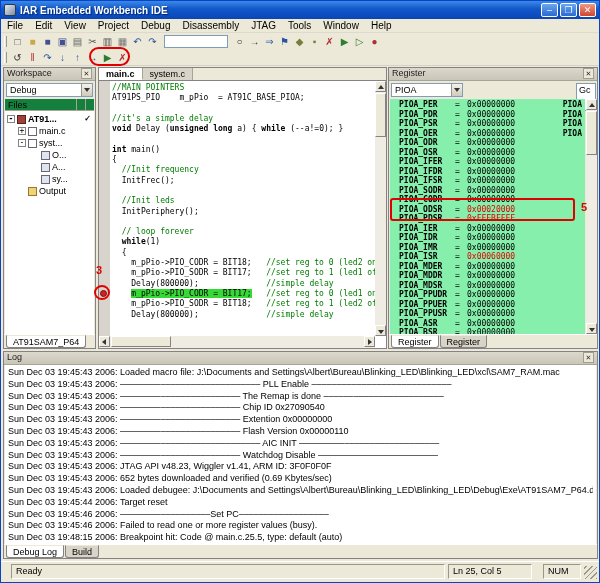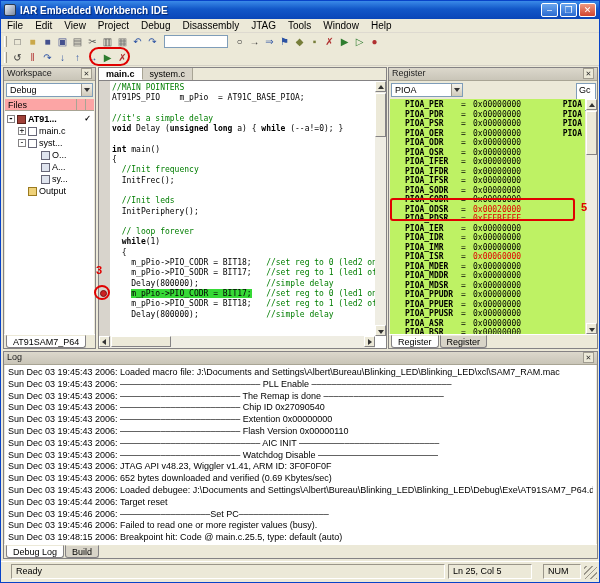--- a/index.html
+++ b/index.html
@@ -27,21 +27,21 @@
   
   .pane{position:absolute;background:#ece9d8;border:1px solid #848284}
   .pane-caption{height:13px;background:linear-gradient(#dcd8cc,#c9c5b8);border-bottom:1px solid #a8a494;display:flex;align-items:flex-start;padding:0 3px;font-size:9px;color:#222}
   .cap-x{margin-left:auto;width:11px;height:11px;border:1px solid #a09c90;background:#ece9d8;font-size:7px;line-height:9px;text-align:center;color:#333}
   .btabs{position:absolute;left:0;bottom:0;right:0;height:14px;background:#ece9d8;display:flex;align-items:flex-start;padding-left:2px;border-top:1px solid #fff}
   .btab{font-size:9px;padding:0 6px;height:13px;line-height:12px;border:1px solid #848284;border-top:1px solid #ece9d8;border-radius:0 0 3px 3px;margin-right:1px;background:#d8d4c8;white-space:nowrap}
   .btab.active{background:#fff}
   
   #workspace{left:2px;top:66px;width:93px;height:282px}
   .pane-combo{position:absolute;left:2px;top:15px;right:2px;height:14px;background:#fff;border:1px solid #7f9db9;font-size:9px;line-height:12px;padding-left:3px}
-  .files-hdr{position:absolute;left:1px;top:31px;right:1px;height:12px;background:#fca5a5;border-bottom:1px solid #a8a494;font-size:9px;display:flex;align-items:center;padding-left:3px}
+  .files-hdr{position:absolute;left:1px;top:31px;right:1px;height:12px;background:#15803d;border-bottom:1px solid #a8a494;font-size:9px;display:flex;align-items:center;padding-left:3px}
   .fh-col{margin-left:auto;width:9px;height:12px;border-left:1px solid #a8a494}
   .fh-col2{margin-left:0}
   .tree{position:absolute;left:1px;top:43px;right:1px;bottom:14px;background:#fff;overflow:hidden;font-size:9px;padding-top:2px}
   .tree-row{position:relative;height:12px;display:flex;align-items:center;white-space:nowrap;overflow:hidden}
   .ind0{padding-left:2px;font-weight:bold}
   .ind1{padding-left:13px}
   .ind2{padding-left:26px}
   .exp{width:8px;height:8px;border:1px solid #848284;background:#fff;font-size:8px;line-height:6px;text-align:center;margin-right:2px;flex:none;font-family:"DejaVu Sans Mono",monospace}
   .exp:empty{visibility:hidden}
   .ticon{width:9px;height:9px;margin-right:2px;flex:none;border:1px solid #667;background:#fff}
@@ -74,21 +74,21 @@
   .sb-hth{left:12px;top:0;width:60px;height:11px}
   .arr{position:absolute;width:0;height:0;border:3px solid transparent}
   .arr-u{left:2px;top:3px;border-bottom:4px solid #333;border-top:none}
   .arr-d{left:2px;top:4px;border-top:4px solid #333;border-bottom:none}
   .arr-l{left:2px;top:2px;border-right:4px solid #333;border-left:none}
   .arr-r{left:3px;top:2px;border-left:4px solid #333;border-right:none}
   
   #registers{left:387px;top:66px;width:210px;height:282px}
   .reg-combo{position:absolute;left:2px;top:15px;width:72px;height:14px;background:#fff;border:1px solid #7f9db9;font-size:9px;line-height:12px;padding-left:3px}
   .reg-combo2{position:absolute;right:1px;top:15px;width:20px;height:28px;background:#fff;border:1px solid #7f9db9;font-size:9px;line-height:12px;padding-left:2px;overflow:hidden}
-  .reg-list{position:absolute;left:1px;top:31px;right:12px;bottom:14px;background:#bef264;overflow:hidden;padding:1px 3px 0 15px}
+  .reg-list{position:absolute;left:1px;top:31px;right:12px;bottom:14px;background:#86efac;overflow:hidden;padding:1px 3px 0 9px}
   .reg-row{display:flex;font-family:"DejaVu Sans Mono",monospace;font-size:8px;height:9.5px;line-height:9.5px;white-space:nowrap}
   .reg-name{width:56px;font-weight:bold}
   .reg-eq{width:12px}
   .reg-val{width:60px}
   .reg-col2{margin-left:auto;font-weight:bold}
   .reg-row.red .reg-val{color:#e00000}
   .reg-vsb{position:absolute;right:0;top:31px;bottom:14px;width:11px;background:#efede3}
   
   #log{left:2px;top:350px;width:595px;height:208px}
   .log-body{position:absolute;left:1px;top:13px;right:1px;bottom:14px;background:#fff;overflow:hidden;padding:2px 3px;font-size:9px}

